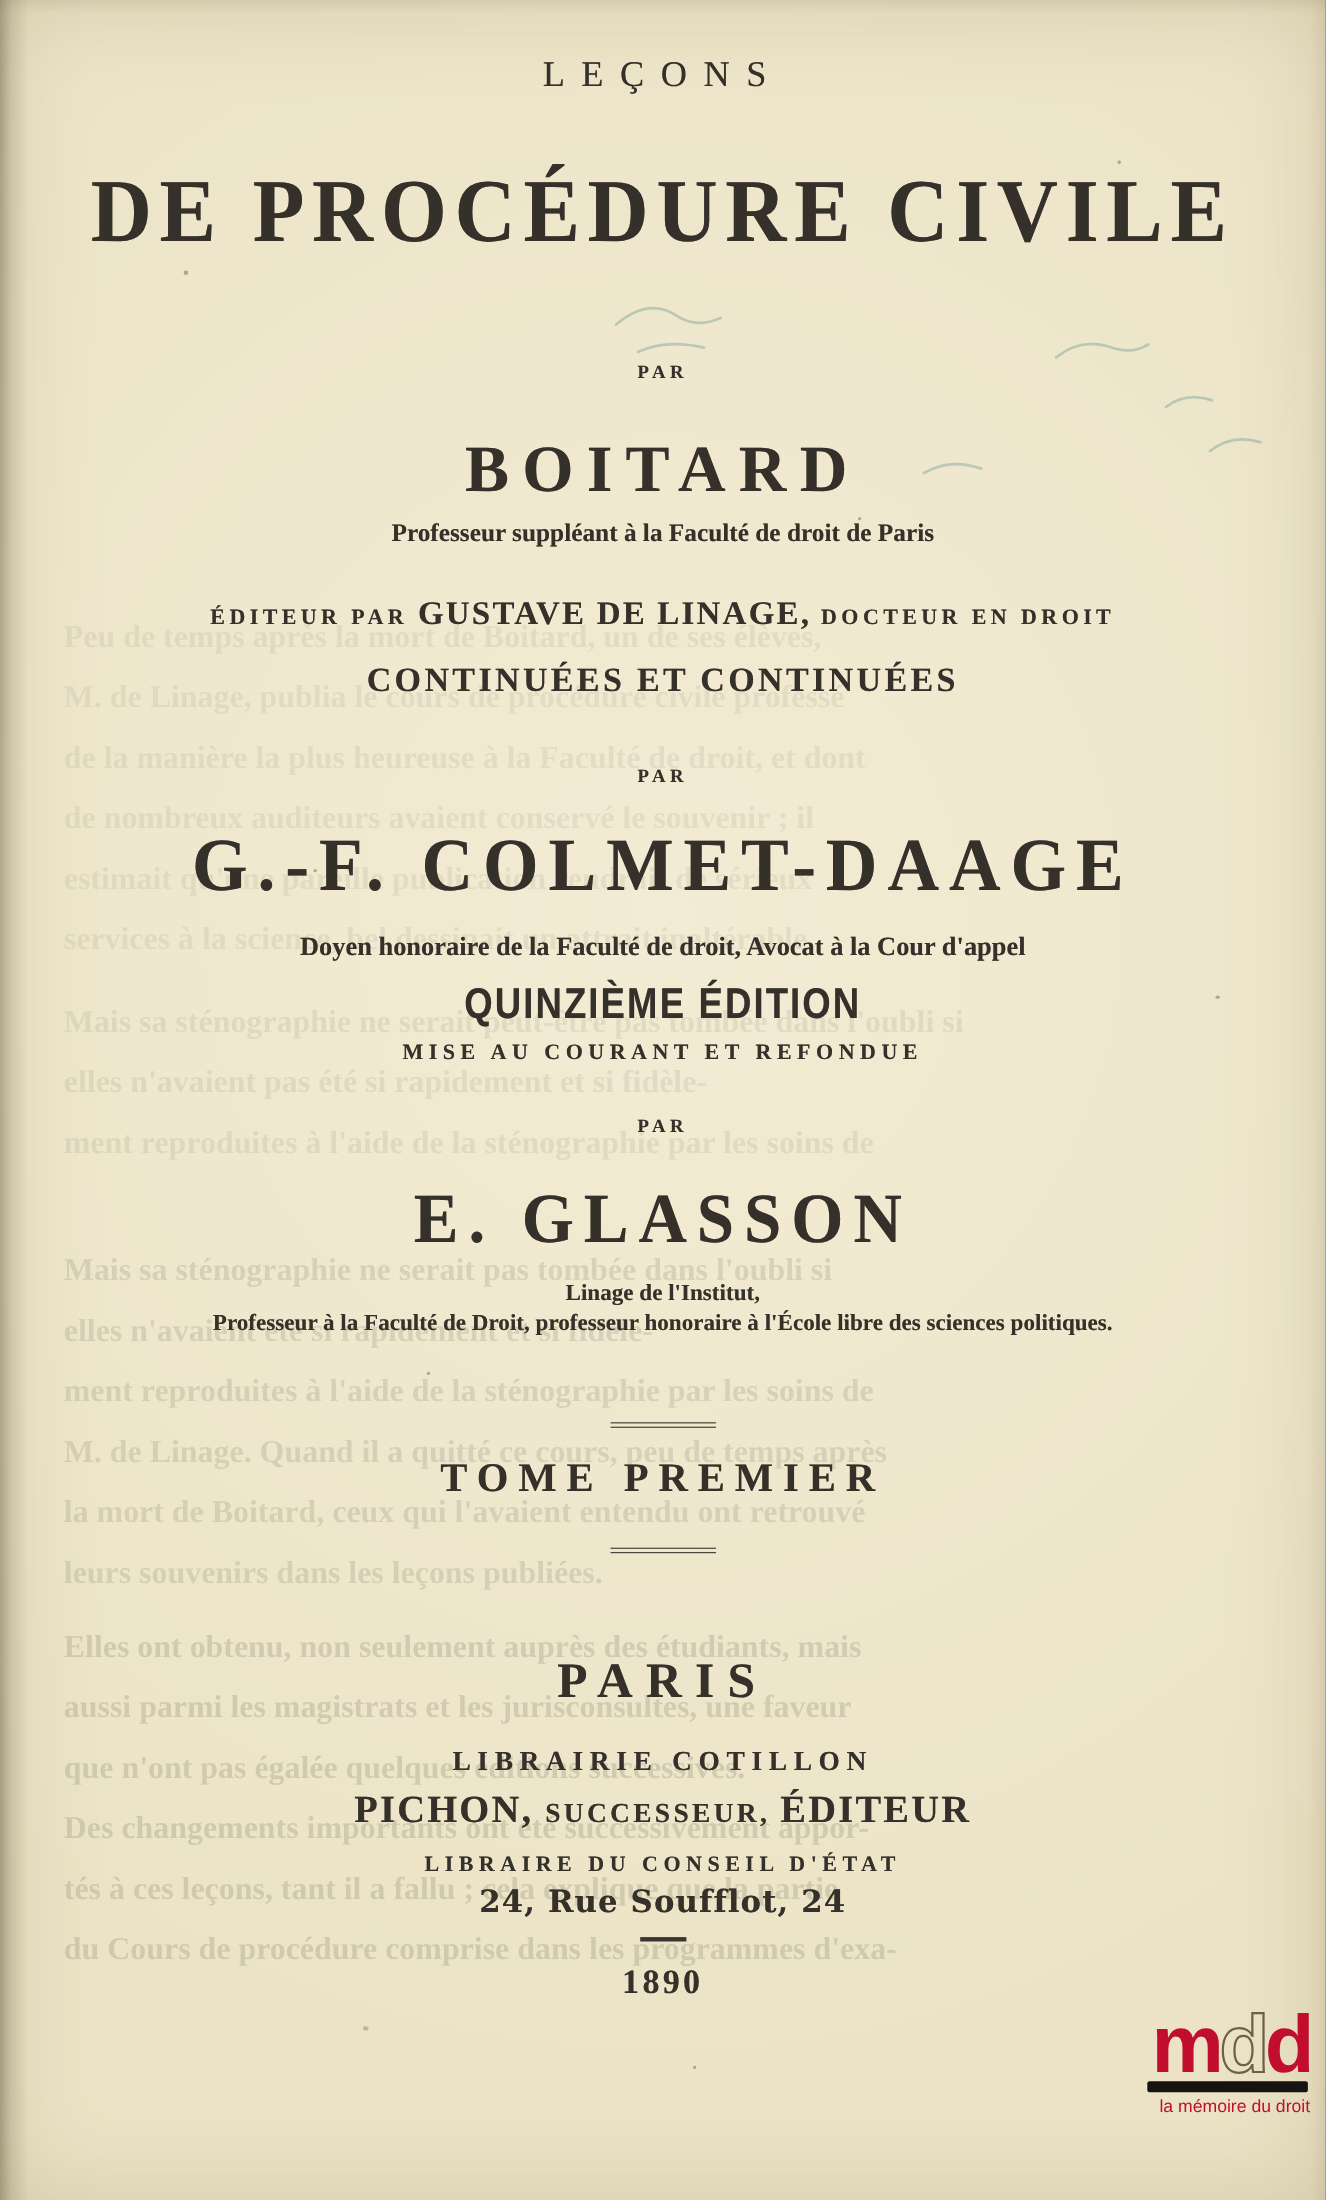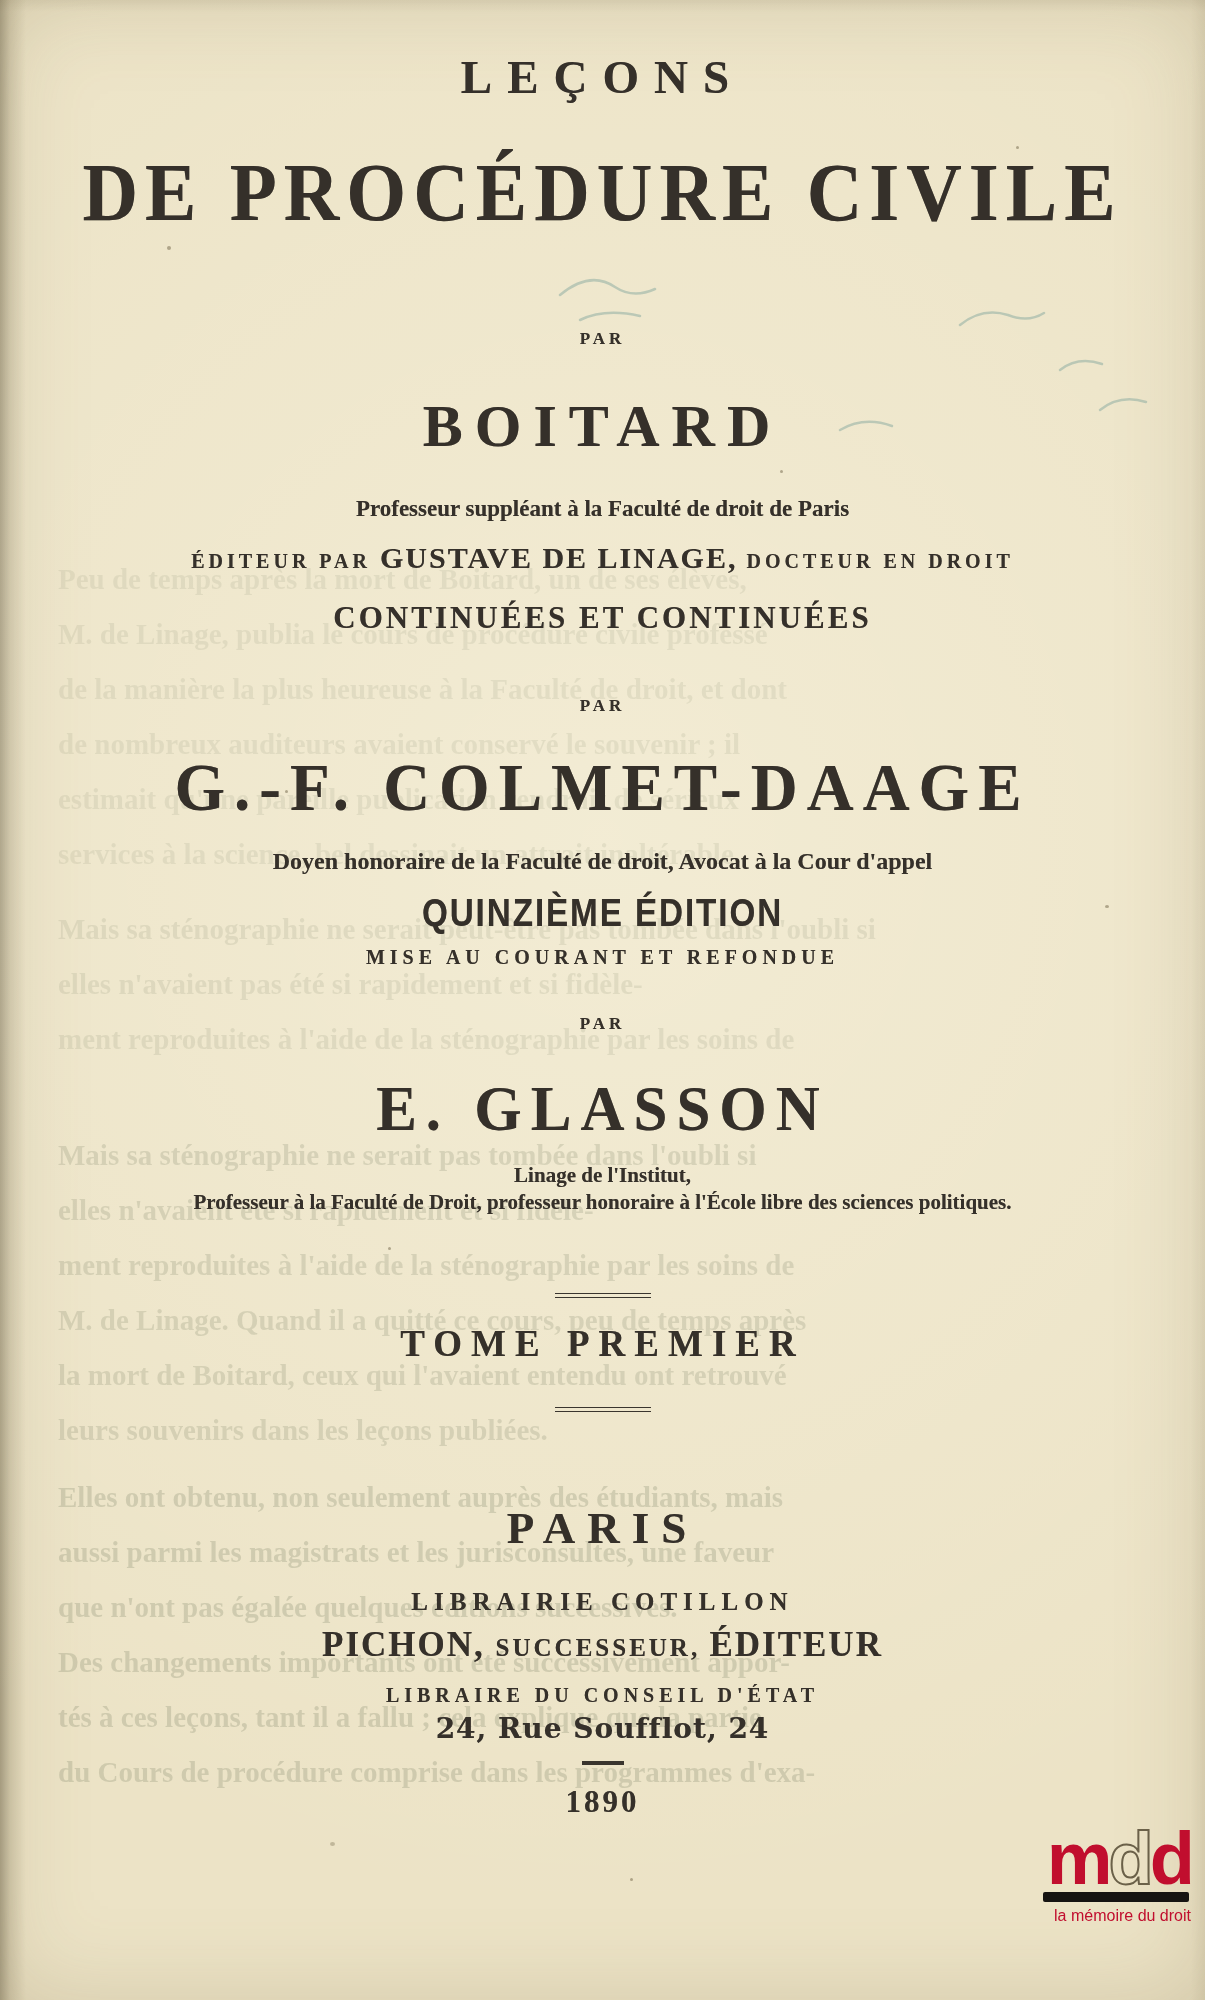--- a/index.html
+++ b/index.html
@@ -14,25 +14,25 @@
       linear-gradient(180deg, rgba(120,110,82,0.12) 0px, rgba(0,0,0,0) 12px),
       #ece3c6;
     box-shadow: inset 0 0 90px rgba(124,106,64,0.22);
     overflow:hidden;
     font-family:"Liberation Serif","DejaVu Serif",serif;
     color:#38332b;
   }
   .abs{position:absolute;left:0;right:0;text-align:center;}
   .ink{color:#35302a; text-shadow:0 0 0.5px rgba(53,48,42,0.5);}
   
-  .t-lecons{top:50px;font-size:47px;font-weight:bold;letter-spacing:15px;}
+  .t-lecons{top:50px;font-size:33px;font-weight:normal;letter-spacing:15px;}
   .t-main{top:148px;font-size:77px;font-weight:bold;letter-spacing:7px;transform:scaleY(1.06);}
   .lbl-par1{top:329px;font-size:17px;font-weight:bold;letter-spacing:4px;}
   .t-boitard{top:392px;font-size:60px;font-weight:bold;letter-spacing:12px;}
-  .sub-boitard{top:496px;font-size:23px;font-weight:bold;}
+  .sub-boitard{top:472px;font-size:23px;font-weight:bold;}
   .line-publiees{top:541px;font-size:20px;font-weight:bold;letter-spacing:4px;}
   .line-publiees .big{font-size:30px;letter-spacing:2px;}
   .t-continuees{top:600px;font-size:31px;font-weight:bold;letter-spacing:3px;}
   .lbl-par2{top:696px;font-size:17px;font-weight:bold;letter-spacing:4px;}
   .t-colmet{top:750px;font-size:65px;font-weight:bold;letter-spacing:9px;transform:scaleY(1.05);}
   .sub-colmet{top:848px;font-size:24px;font-weight:bold;}
   .t-edition{top:893px;font-size:35px;font-weight:bold;letter-spacing:2px;
              font-family:"Liberation Sans","DejaVu Sans",sans-serif;transform:scale(0.95,1.12);}
   .t-refondue{top:946px;font-size:20px;font-weight:bold;letter-spacing:5px;}
   .lbl-par3{top:1014px;font-size:17px;font-weight:bold;letter-spacing:4px;}

